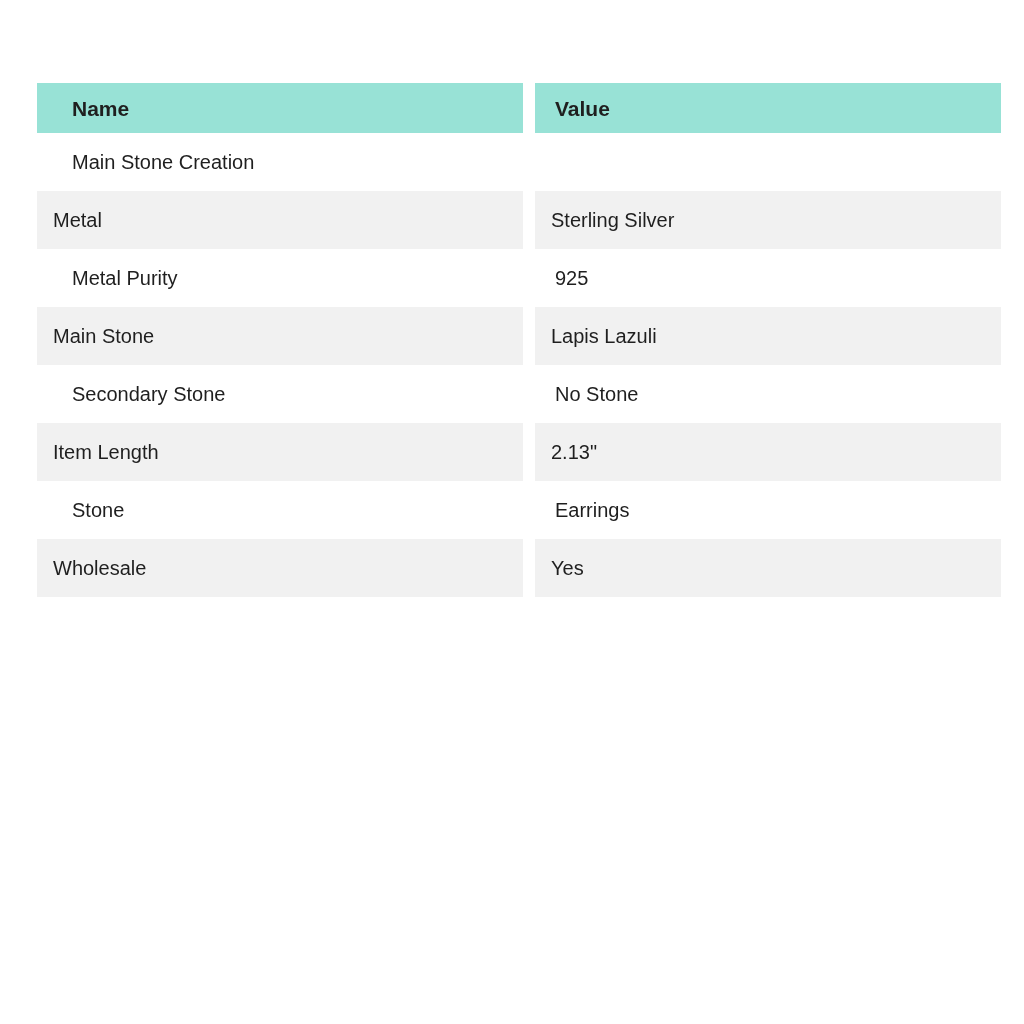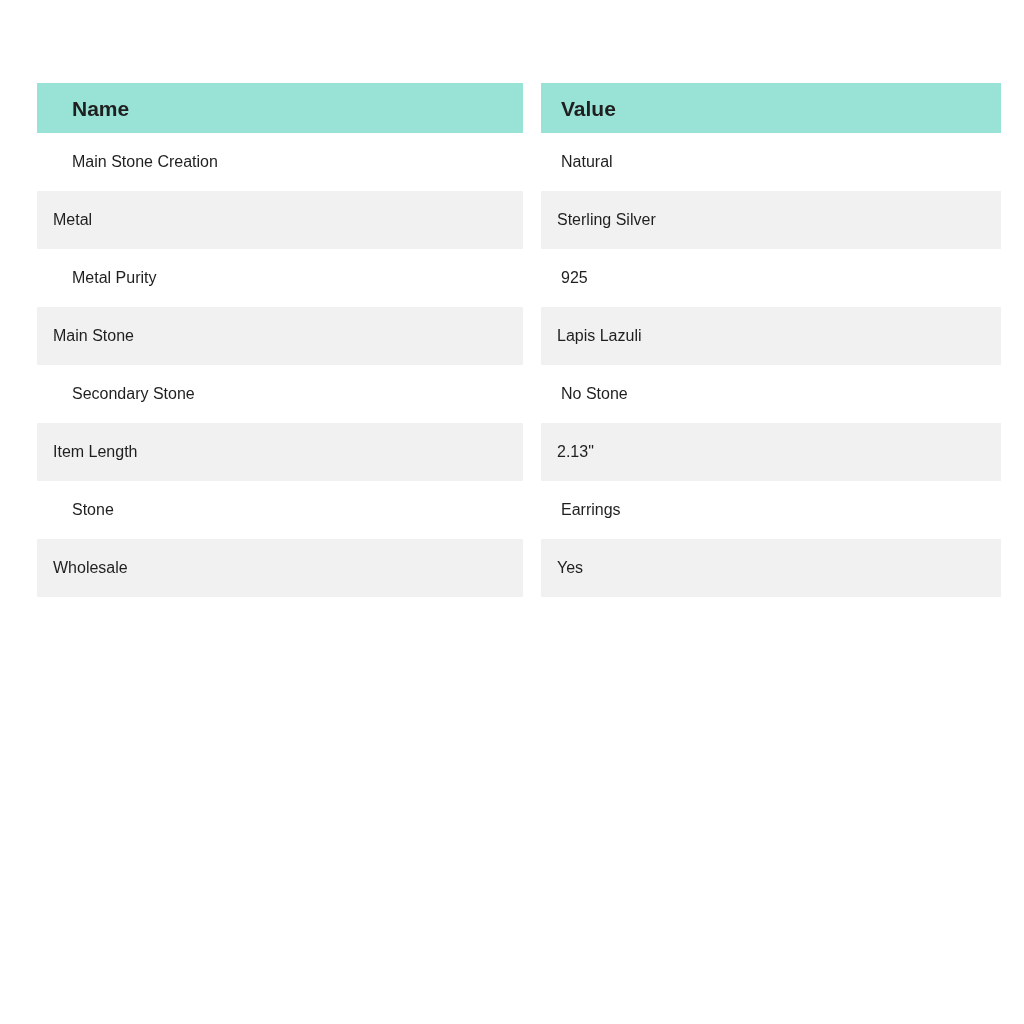--- a/index.html
+++ b/index.html
@@ -19,32 +19,32 @@
     overflow: hidden;
   }
   .spec-table {
     position: absolute;
     left: 37px;
     top: 83px;
     width: 964px;
   }
   .t-row {
     display: flex;
-    gap: 18px;              
+    gap: 12px;              
     height: 58px;
     background: transparent;
   }
   .t-row.header-row {
     height: 50px;
   }
   .cell {
     display: flex;
     align-items: center;
     box-sizing: border-box;
-    font-size: 16px;
+    font-size: 20px;
     line-height: 1;
     background: transparent;
     white-space: nowrap;
     overflow: hidden;
   }
   .cell.name-col {
     width: 486px;
     padding-left: 35px;
     flex: 0 0 486px;
   }
@@ -68,21 +68,20 @@
 <div class="page">
   <div class="spec-table">
 
     <div class="t-row header-row">
       <div class="cell name-col">Name</div>
       <div class="cell value-col">Value</div>
     </div>
 
     <div class="t-row">
       <div class="cell name-col">Main Stone Creation</div>
-      <div class="cell value-col">Natural</div>
     </div>
 
     <div class="t-row alt">
       <div class="cell name-col">Metal</div>
       <div class="cell value-col">Sterling Silver</div>
     </div>
 
     <div class="t-row">
       <div class="cell name-col">Metal Purity</div>
       <div class="cell value-col">925</div>

